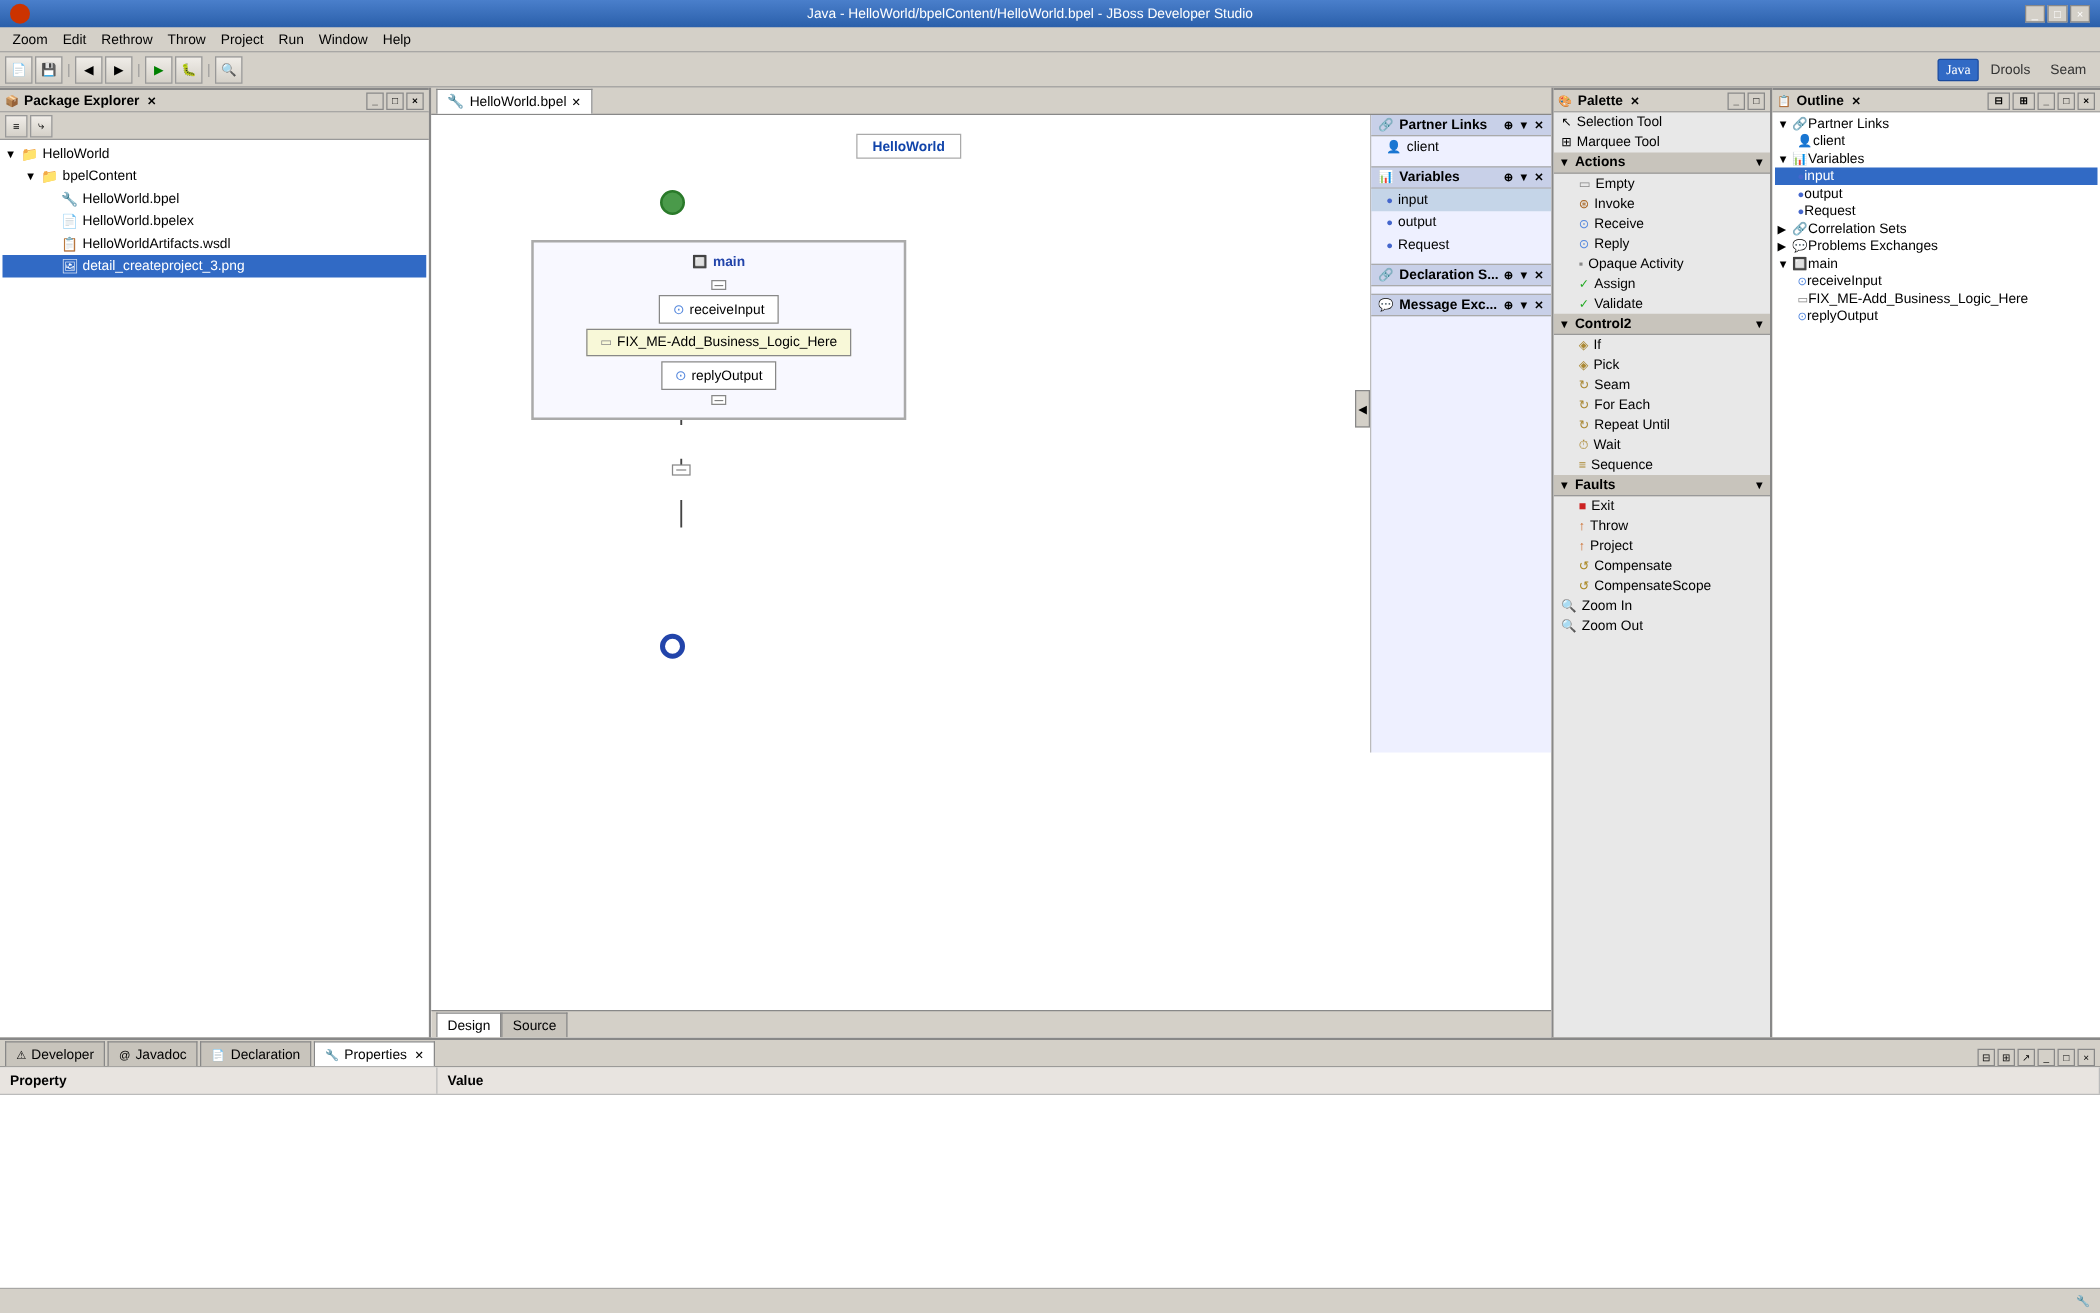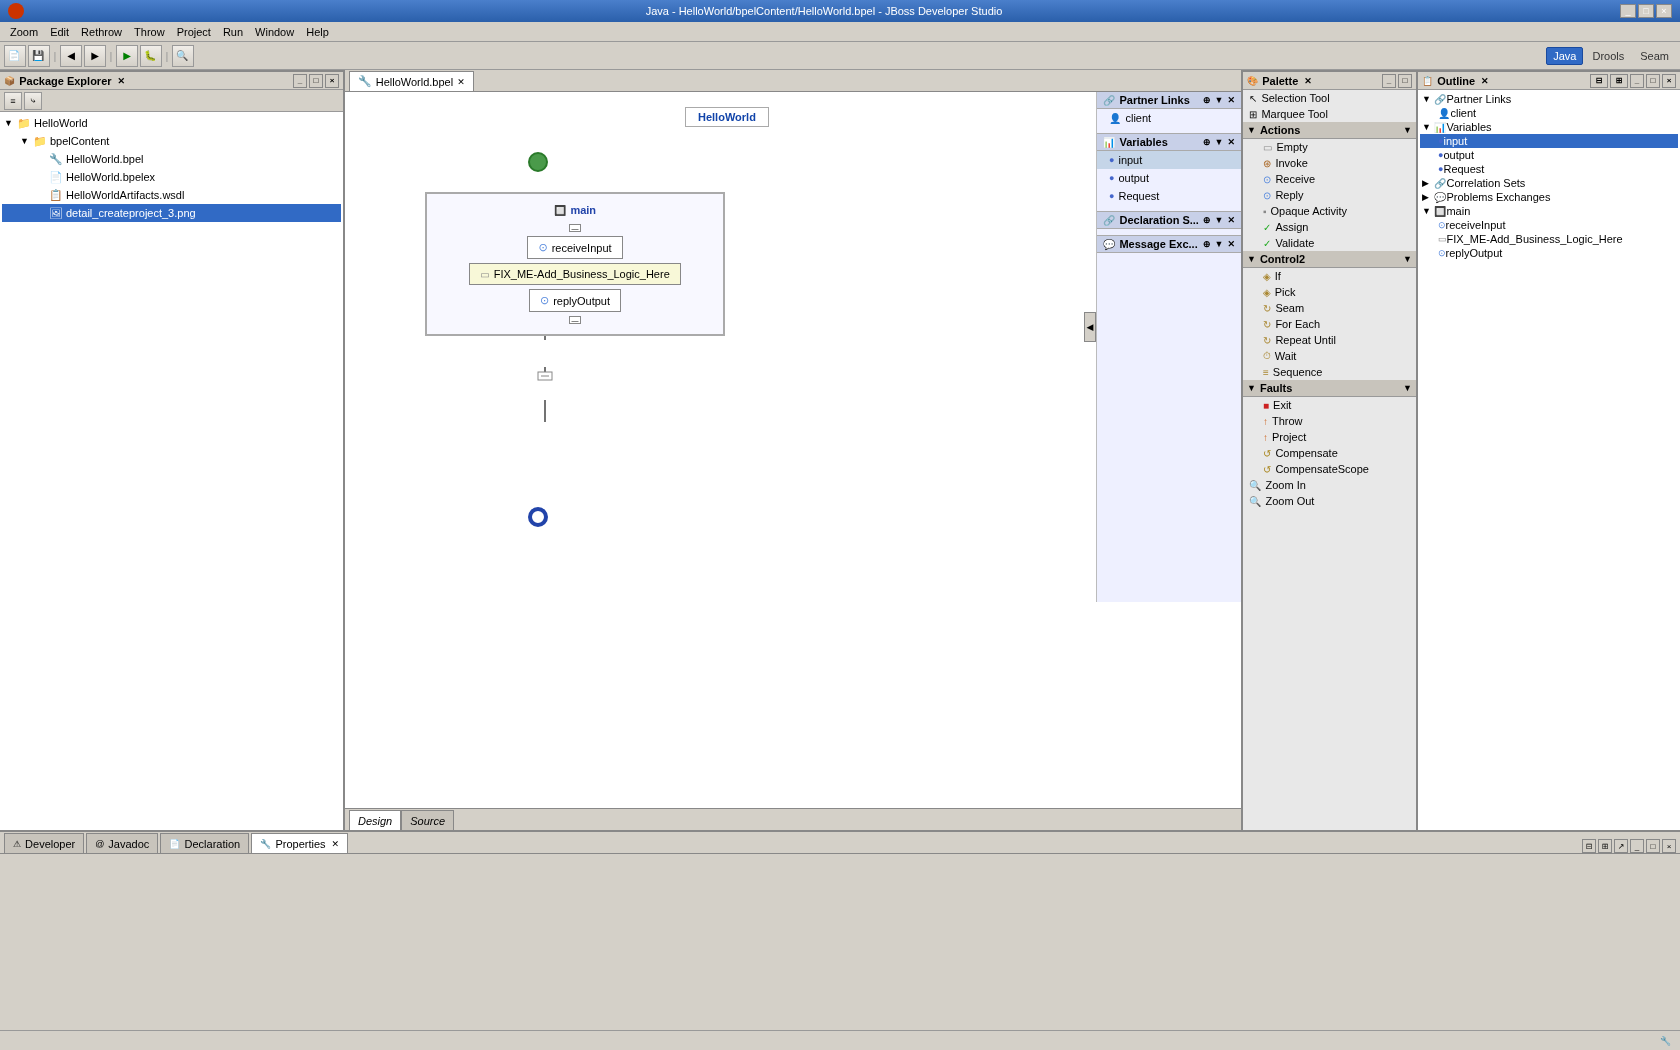--- a/index.html
+++ b/index.html
@@ -53,21 +53,21 @@
     }
     .toolbar-btn {
       width: 22px; height: 22px;
       background: linear-gradient(to bottom, #f0ede8, #d4d0c8);
       border: 1px solid #999;
       display: flex; align-items: center; justify-content: center;
       cursor: pointer;
       font-size: 10px;
     }
     .toolbar-separator { width: 6px; height: 22px; display: flex; align-items: center; justify-content: center; color: #999; }
-    .toolbar-active { background: #316ac5; color: white; border: 1px solid #1a4a9e; border-radius: 2px; padding: 2px 6px; font-size: 11px; }
+    .toolbar-active { background: #316ac5; color: white; border: 1px solid #1a4a9e; border-radius: 2px; padding: 2px 6px; font-size: 11px; font-family: Liberation Serif, serif; }
     .toolbar-inactive { color: #333; border: 1px solid transparent; border-radius: 2px; padding: 2px 6px; font-size: 11px; cursor: pointer; }
     
     
     .main-area {
       display: flex;
       height: calc(1050px - 22px - 20px - 28px - 20px);
       flex-direction: column;
     }
     
     .workspace { display: flex; flex: 1; overflow: hidden; }
@@ -313,21 +313,20 @@
     .editor-bottom-tab {
       height: 20px;
       padding: 0 8px;
       background: #c8c4bc;
       border: 1px solid #888;
       border-bottom: none;
       display: flex;
       align-items: center;
       font-size: 11px;
       cursor: pointer;
-      font-style: italic;
     }
     .editor-bottom-tab.active { background: white; }
 
     
     svg.connectors {
       position: absolute;
       top: 0; left: 0;
       width: 100%; height: 100%;
       pointer-events: none;
     }
@@ -838,20 +837,33 @@
       </div>
       <div style="margin-left:auto;display:flex;gap:2px;align-items:center;">
         <div class="panel-ctrl-btn">⊟</div>
         <div class="panel-ctrl-btn">⊞</div>
         <div class="panel-ctrl-btn">↗</div>
         <div class="panel-ctrl-btn">_</div>
         <div class="panel-ctrl-btn">□</div>
         <div class="panel-ctrl-btn">×</div>
       </div>
     </div>
+    <div class="bottom-content">
+      <div class="properties-header">
+        <div class="props-col-header" style="width:350px;">
+          <span>Property</span>
+        </div>
+        <div class="props-col-header" style="flex:1;">
+          <span>Value</span>
+        </div>
+      </div>
+      <div style="flex:1;background:white;">
+        
+      </div>
+    </div>
   </div>
 </div>
 
 <div class="status-bar">
   <span></span>
   <div style="margin-left:auto;display:flex;align-items:center;gap:4px;">
     <span style="font-size:9px;">🔧</span>
   </div>
 </div>
 

